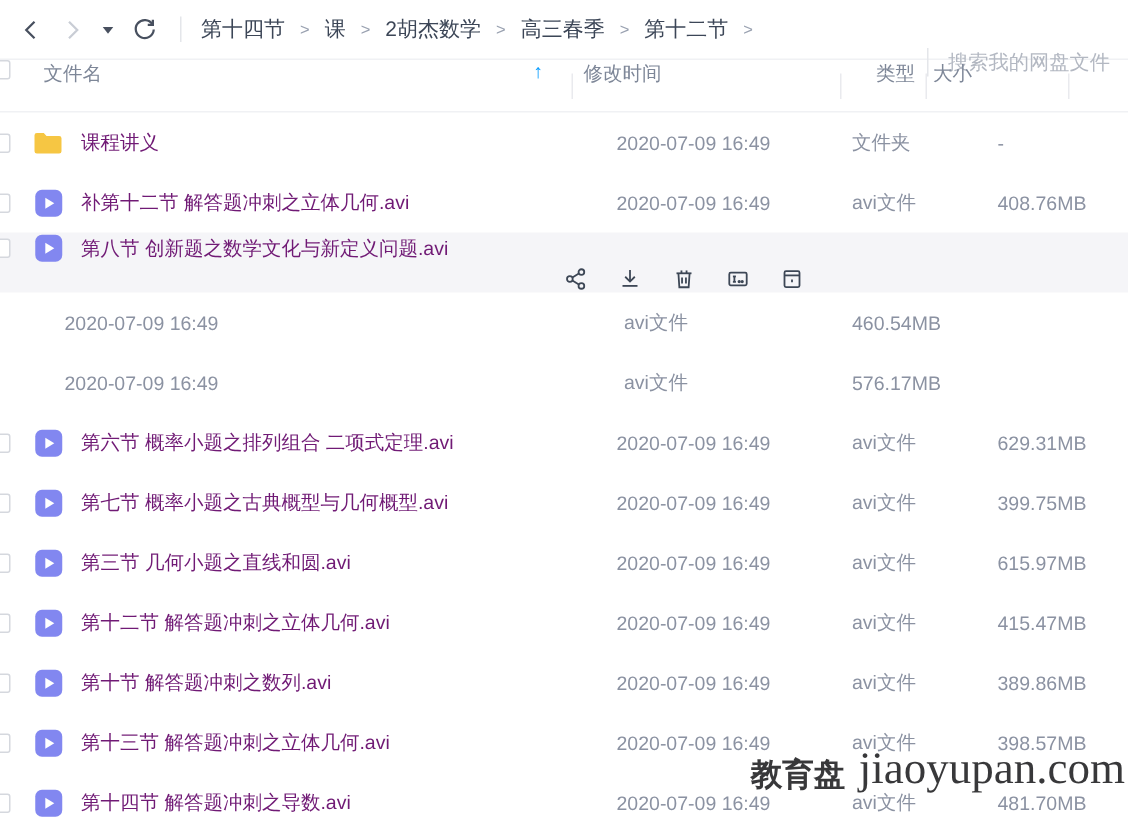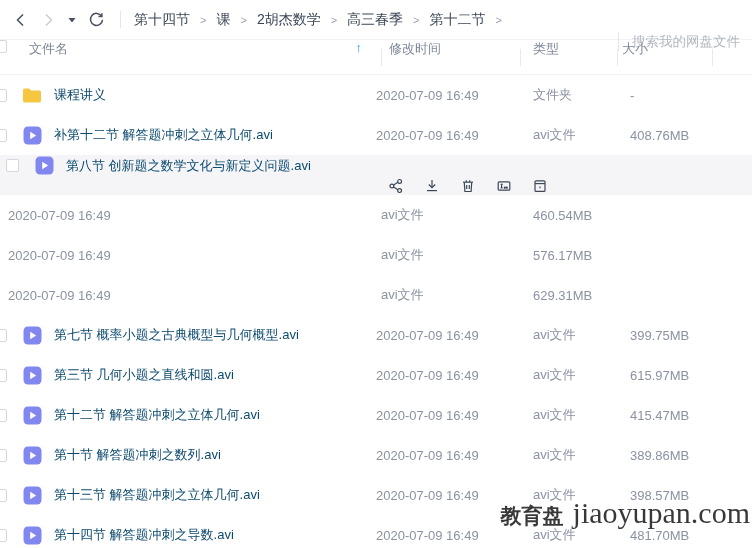--- a/index.html
+++ b/index.html
@@ -23,33 +23,33 @@
   .search-input { border:none; outline:none; width:112px; font-size:13.5px; color:#333;
                   font-family:inherit; background:transparent; }
   .search-input::placeholder { color:#b3b8c2; }
 
   
   .grid { display:grid; grid-template-columns:368px 152px 97px 95px 1fr; align-items:center; }
   .thead { height:35px; border-bottom:1px solid #f0f1f4; font-size:13px; color:#7e8798; }
   .th { position:relative; height:100%; display:flex; align-items:flex-start; }
   .th-name { padding-left:0; }
   .th-rule::before { content:""; position:absolute; left:0; top:9px; width:1px; height:17px; background:#e9eaee; }
-  .th-date { padding-left:8px;margin-left:13px; } .th-type { padding-left:13px; } .th-size { padding-left:5px; }
+  .th-date { padding-left:8px;margin-left:13px; } .th-type { padding-left:24px;margin-left:40px; } .th-size { padding-left:5px; }
   .checkbox { width:13px; height:13px; border:1px solid #d5d8de; border-radius:2px; background:#fff;
               flex:none; margin-left:-6px; cursor:pointer; }
   .th-name .label { margin-left:22px; }
   .sort-arrow { margin-left:auto; margin-right:6px; color:#0a9dff; font-weight:bold; font-size:13px; }
 
   .row { height:40px; font-size:13px; cursor:default; }
-  .row.hover { background:#f5f5f8;padding-left:12px; }
+  .row.hover { background:#f5f5f8; }
   .cell-name { display:flex; align-items:center; min-width:0; }
   .file-icon { width:20px; height:20px; flex:none; margin:0 12px 0 15px; display:flex;
                align-items:center; justify-content:center; }
-  .fname { color:#0c4a6e; white-space:nowrap; overflow:hidden; text-overflow:ellipsis; cursor:pointer; }
-  .meta { color:#8b92a2; }
+  .fname { color:#701a75; white-space:nowrap; overflow:hidden; text-overflow:ellipsis; cursor:pointer; }
+  .meta { color:#8b92a2;margin-left:35px; }
   .meta-date { padding-left:8px; } .meta-type { padding-left:13px; } .meta-size { padding-left:13px; }
   .actions { grid-column:2 / 6; display:flex; align-items:center; gap:19px; padding-left:7px; }
   .act { width:17px; height:17px; display:flex; align-items:center; justify-content:center; cursor:pointer; }
   .act svg { display:block; }
 
   
   .watermark { position:absolute; right:2px; bottom:18px; display:flex; align-items:flex-end; gap:9px;
                color:#1d1d1f; opacity:.88; pointer-events:none; }
   .wm-cjk { font-size:21px; font-weight:600; }
   .wm-latin { font-family:"Liberation Serif","DejaVu Serif",serif; font-size:30px; }
@@ -222,20 +222,31 @@
 
     </div>
       <div class="grid row">
       <div class="meta meta-date">2020-07-09 16:49</div>
       <div class="meta meta-type">avi文件</div>
       <div class="meta meta-size">576.17MB</div>
       <div class="meta"></div>
 
     </div>
       <div class="grid row">
+      <div class="cell-name">
+        <span class="checkbox"></span>
+
+        <span class="file-icon">
+          <svg width="19" height="19" viewBox="0 0 19 19">
+            <rect x="0.5" y="0.5" width="18" height="18" rx="4.5" fill="#8287f0"></rect>
+            <polygon points="7.2,5.8 13.2,9.5 7.2,13.2" fill="#ffffff"></polygon>
+          </svg>
+        </span>
+        <span class="fname name">第六节 概率小题之排列组合 二项式定理.avi</span>
+      </div>
       <div class="meta meta-date">2020-07-09 16:49</div>
       <div class="meta meta-type">avi文件</div>
       <div class="meta meta-size">629.31MB</div>
       <div class="meta"></div>
 
     </div>
       <div class="grid row">
       <div class="cell-name">
         <span class="checkbox"></span>
 

